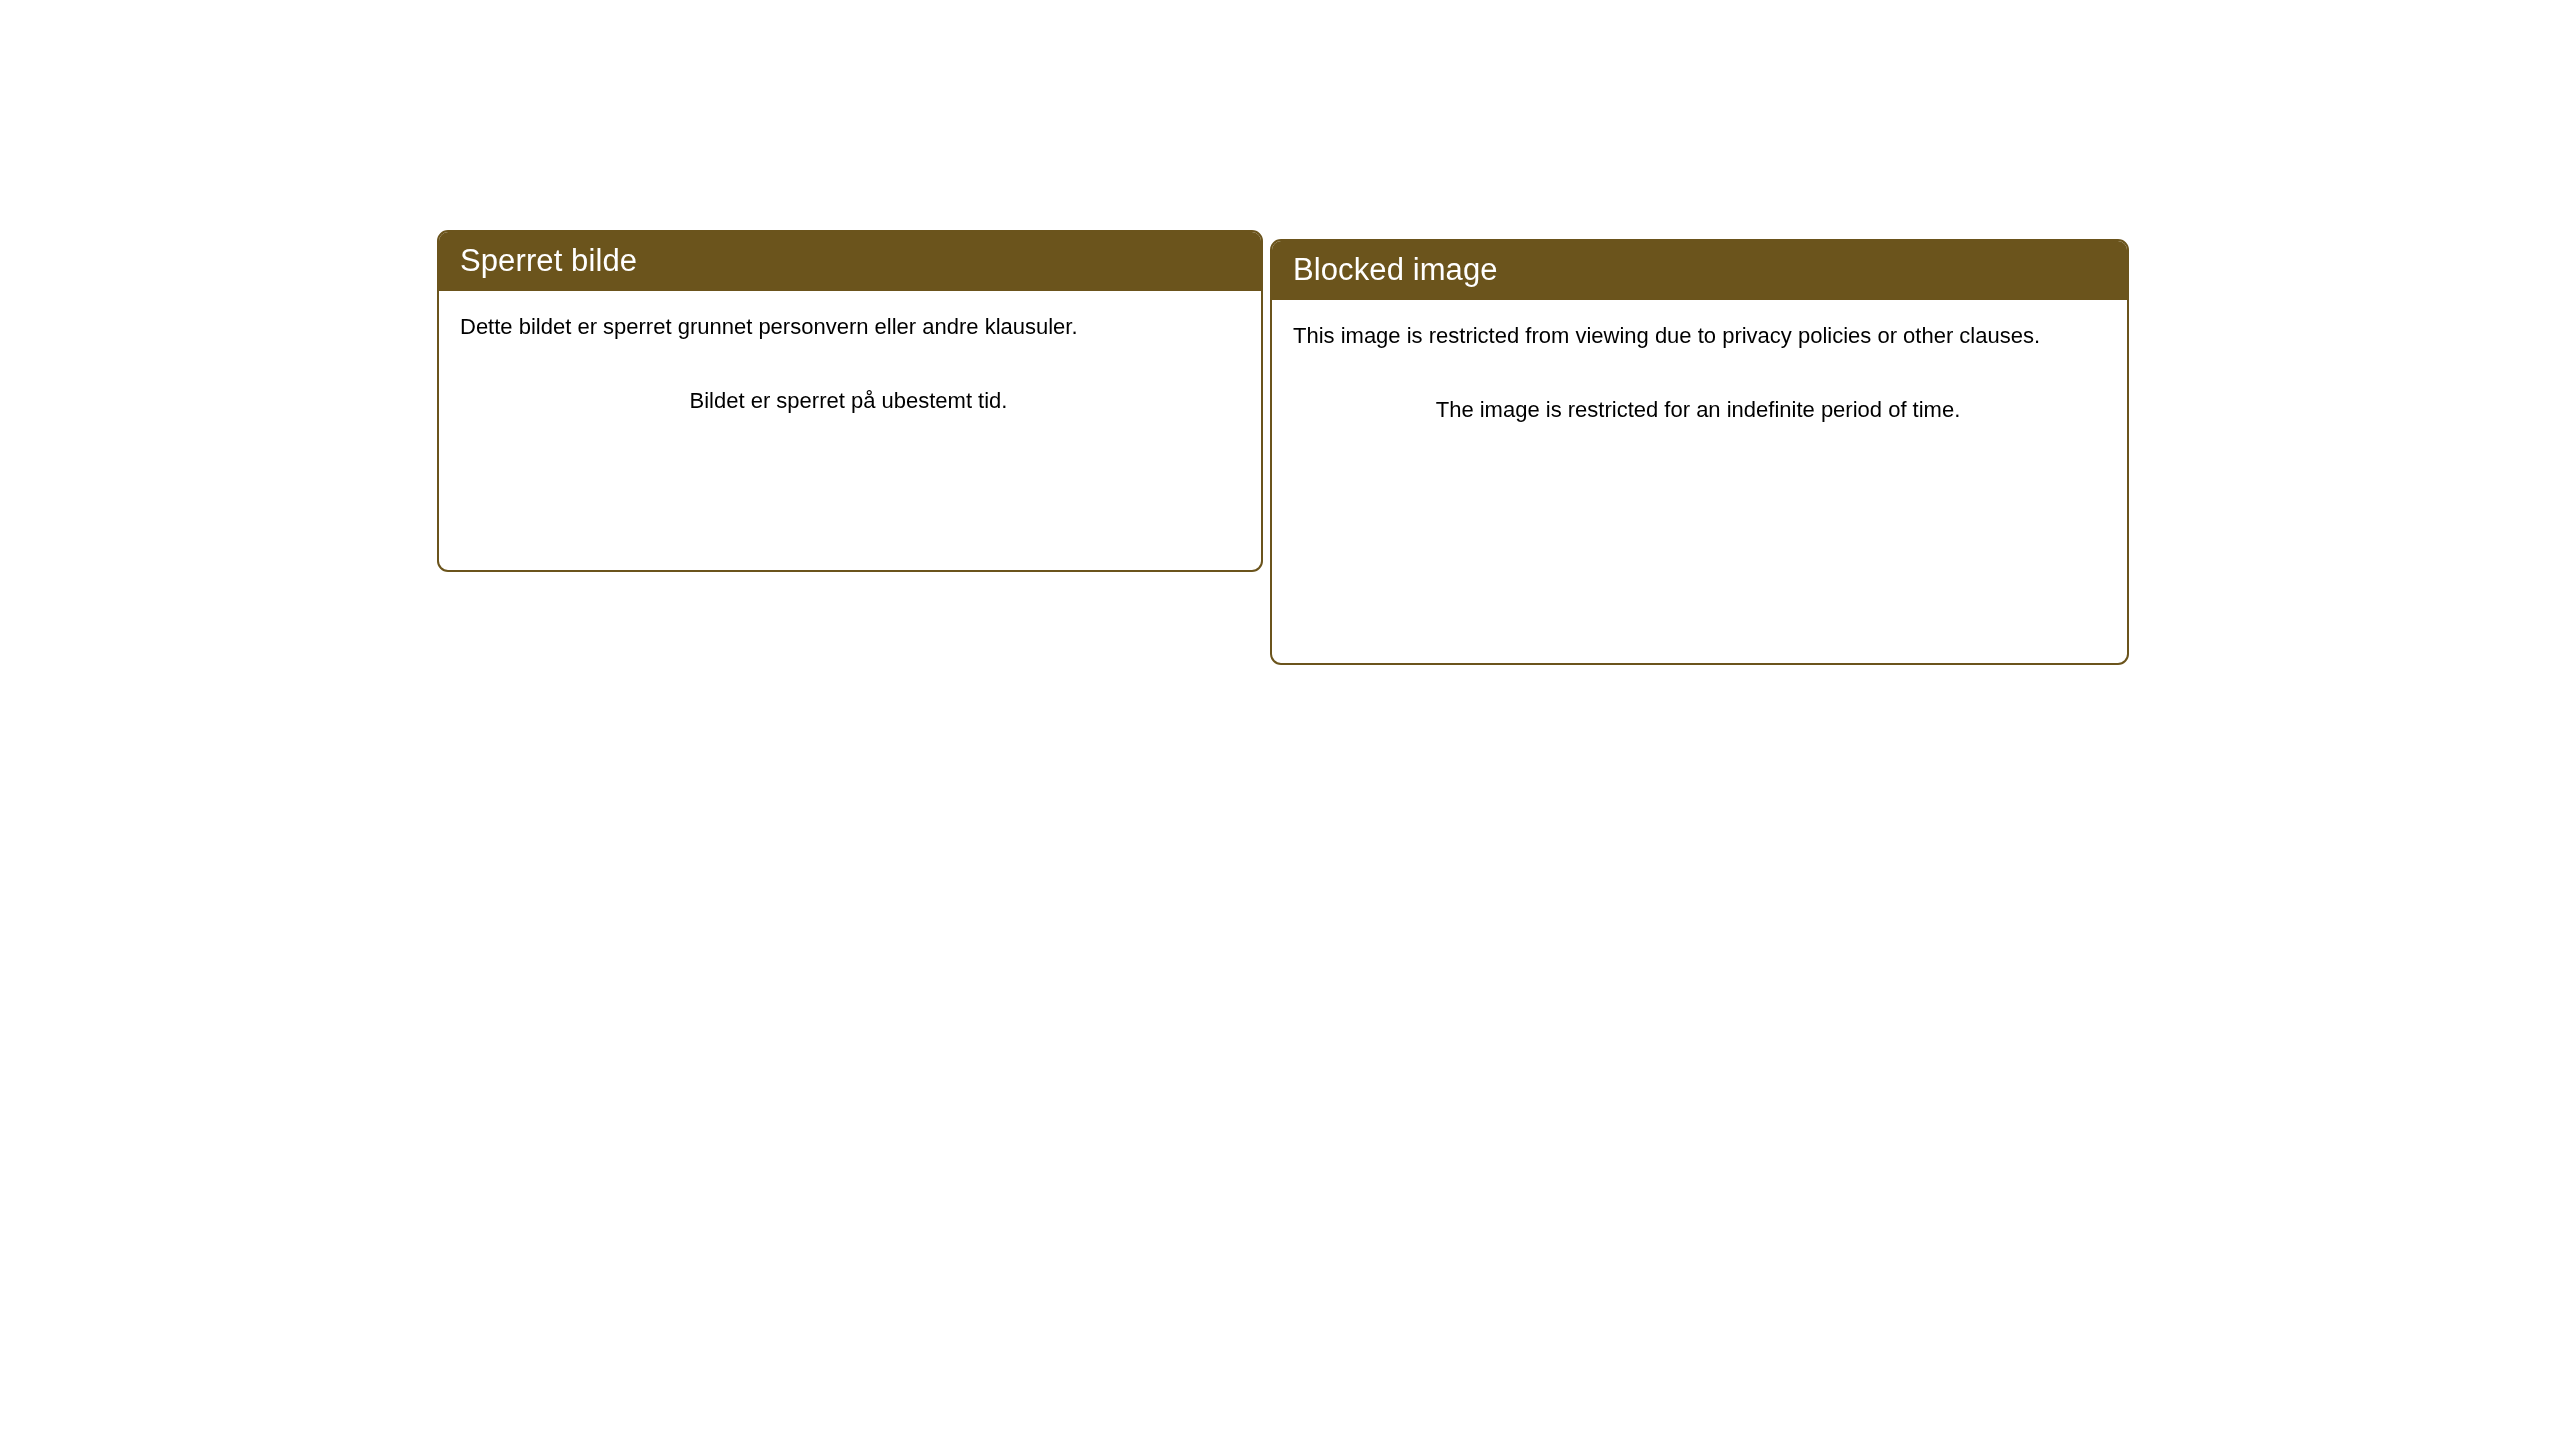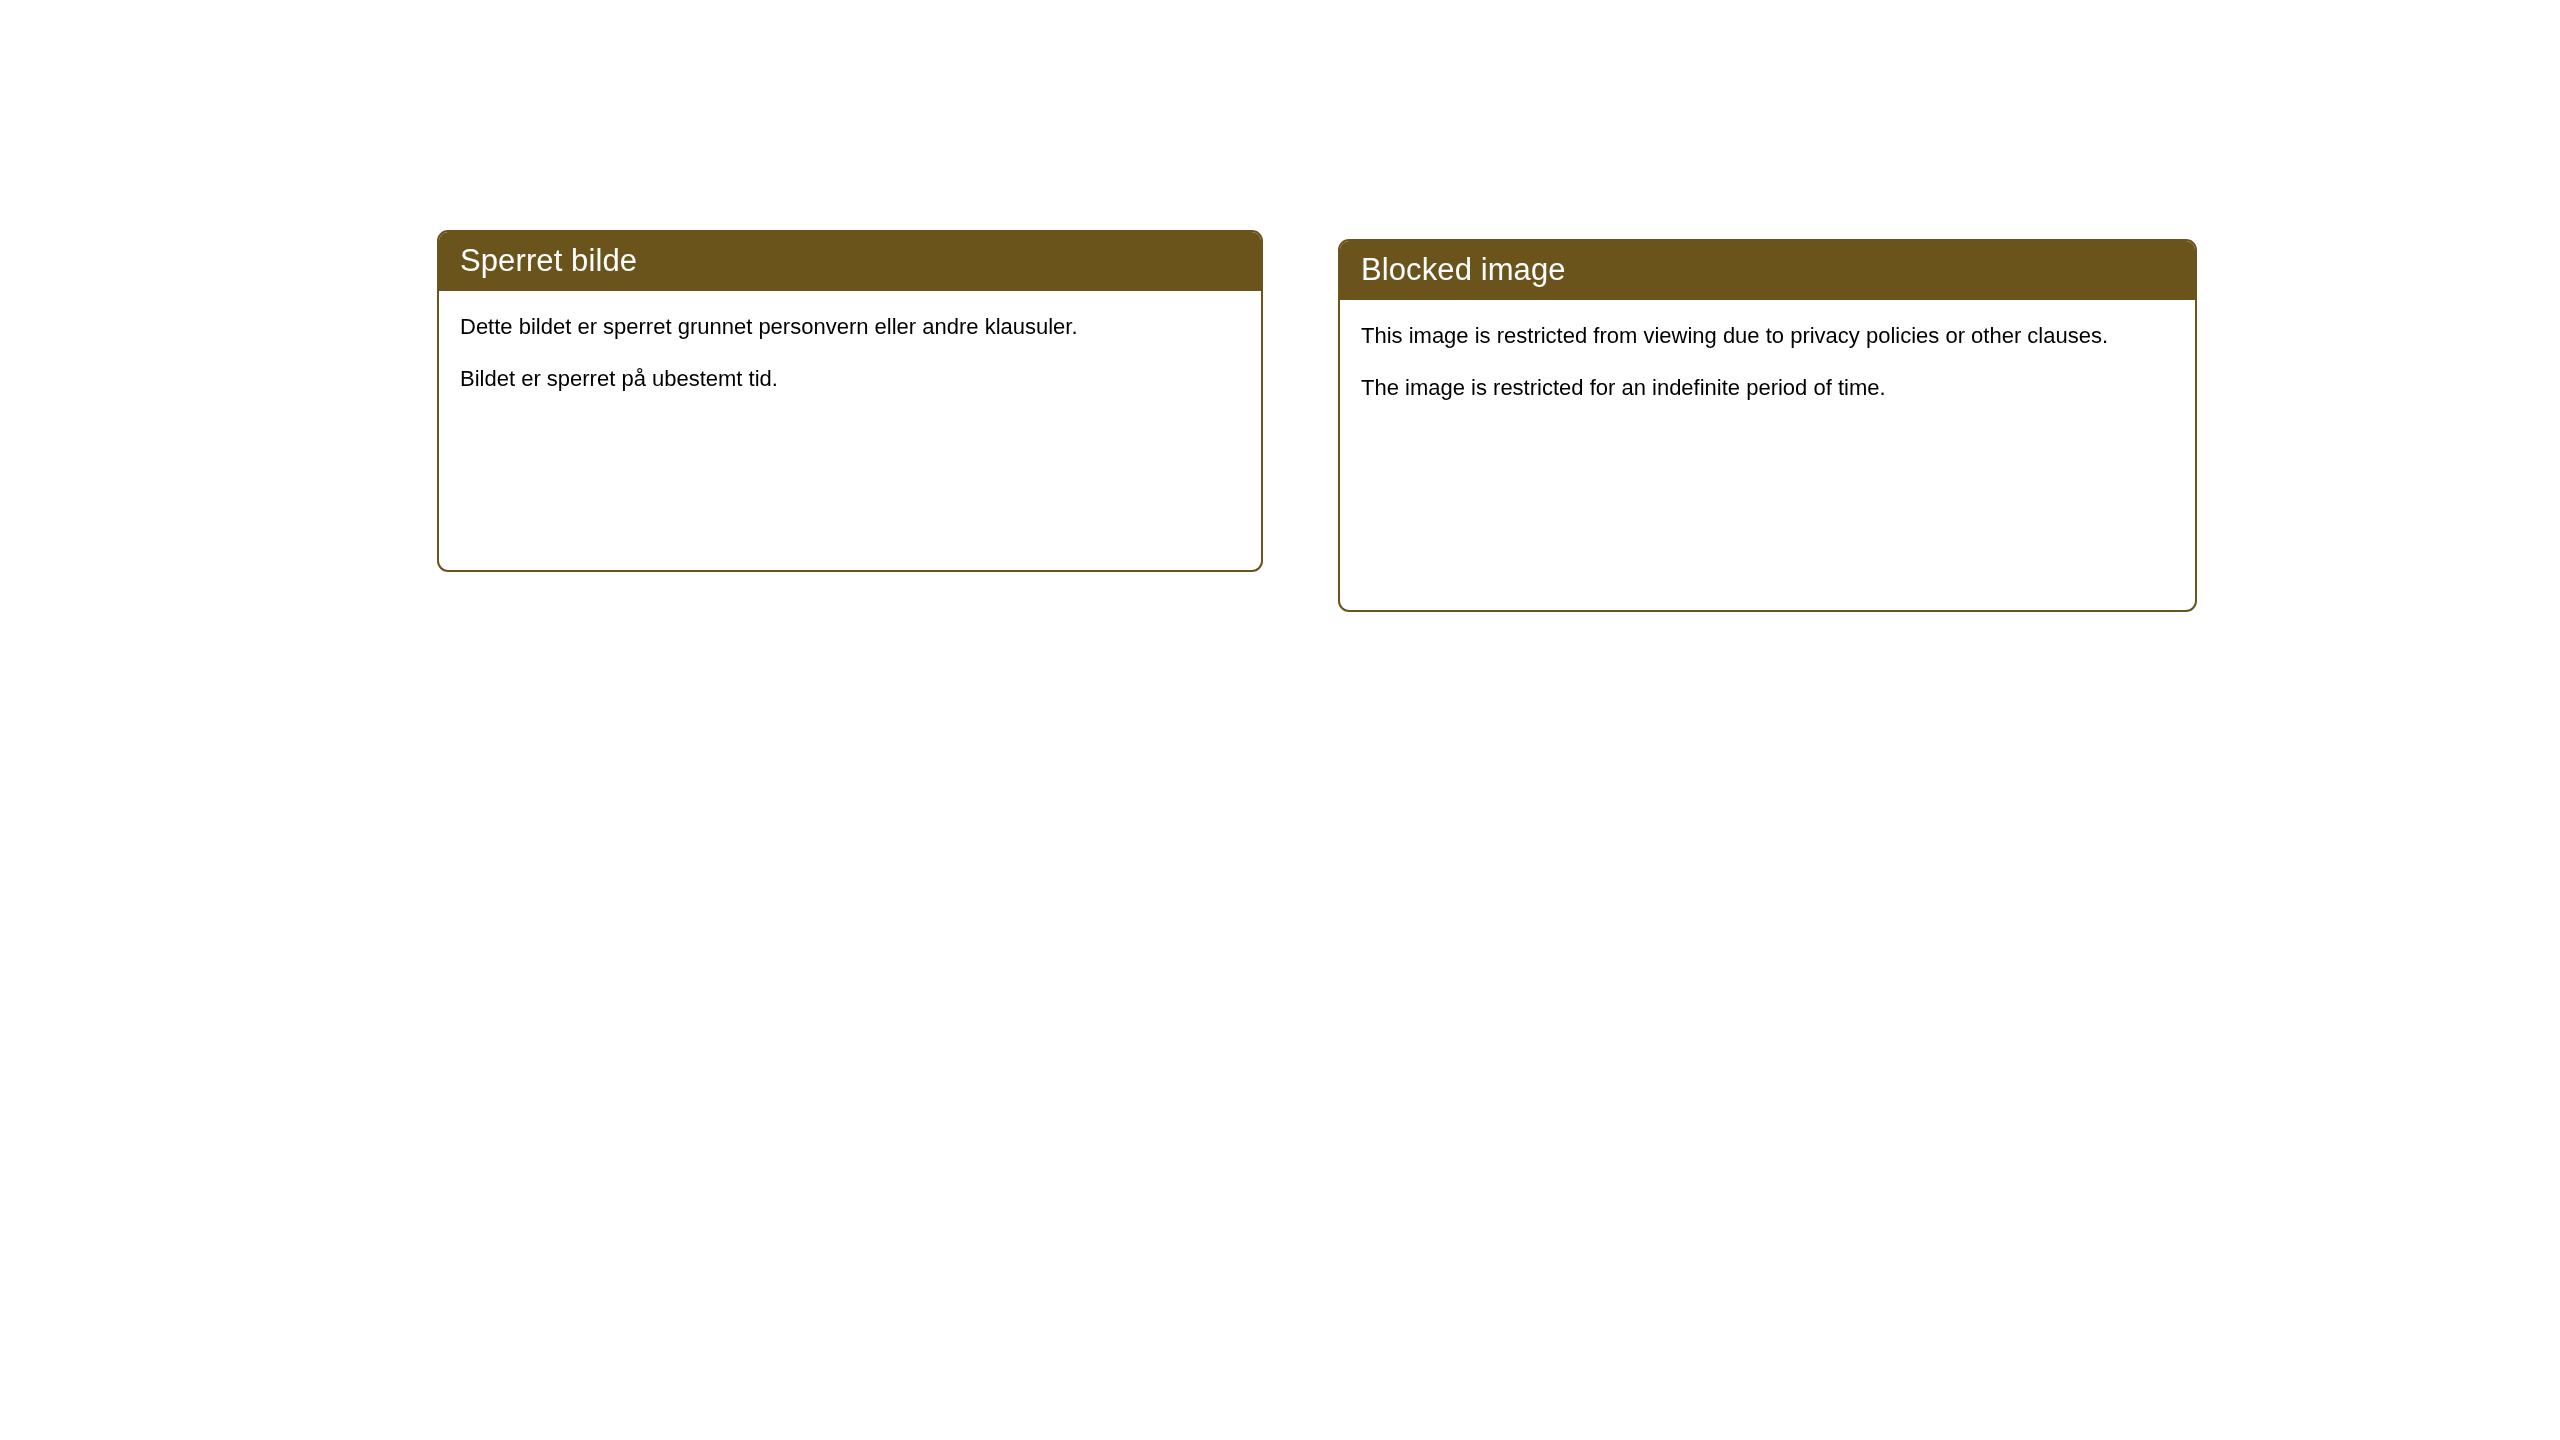--- a/index.html
+++ b/index.html
@@ -33,24 +33,24 @@
   }
 
   .card-no {
     left: 437px;
     top: 230px;
     width: 826px;
     height: 342px;
   }
 
   .card-en {
-    left: 1338px;
+    left: 1270px;
     top: 239px;
     width: 859px;
-    height: 373px;
+    height: 426px;
   }
 
   .card-header {
     box-sizing: border-box;
     height: 59px;
     background: #6b541c;
     color: #ffffff;
     display: flex;
     align-items: center;
     padding: 0 0 0 21px;
@@ -76,21 +76,22 @@
   }
 
   .card-body p {
     margin: 0;
     font-size: 22px;
     line-height: 1.33;
     color: #000000;
   }
 
   .card-body p.para-gap {
-    margin-top: 23px;
+    margin-top: 45px;
+    text-align: center;
   }
 </style>
 </head>
 <body style="background: rgb(255, 255, 255);">
 
 <div id="page-root" style="background: rgb(255, 255, 255);">
 
   <div class="card card-no" style="border-color: rgb(107, 84, 28);">
     <div class="card-header" style="background: rgb(107, 84, 28); color: rgb(255, 255, 255);">
       <span class="title-text">Sperret bilde</span>

